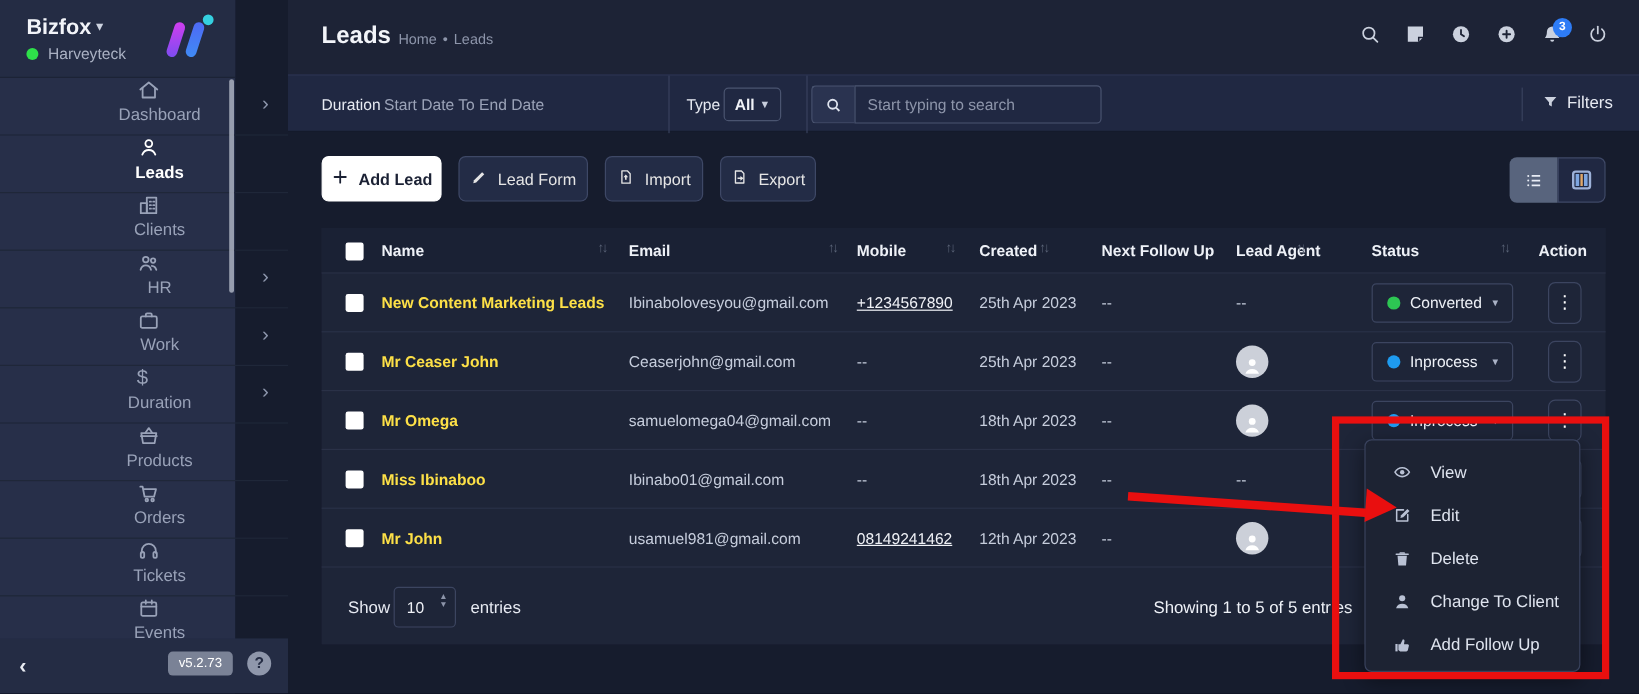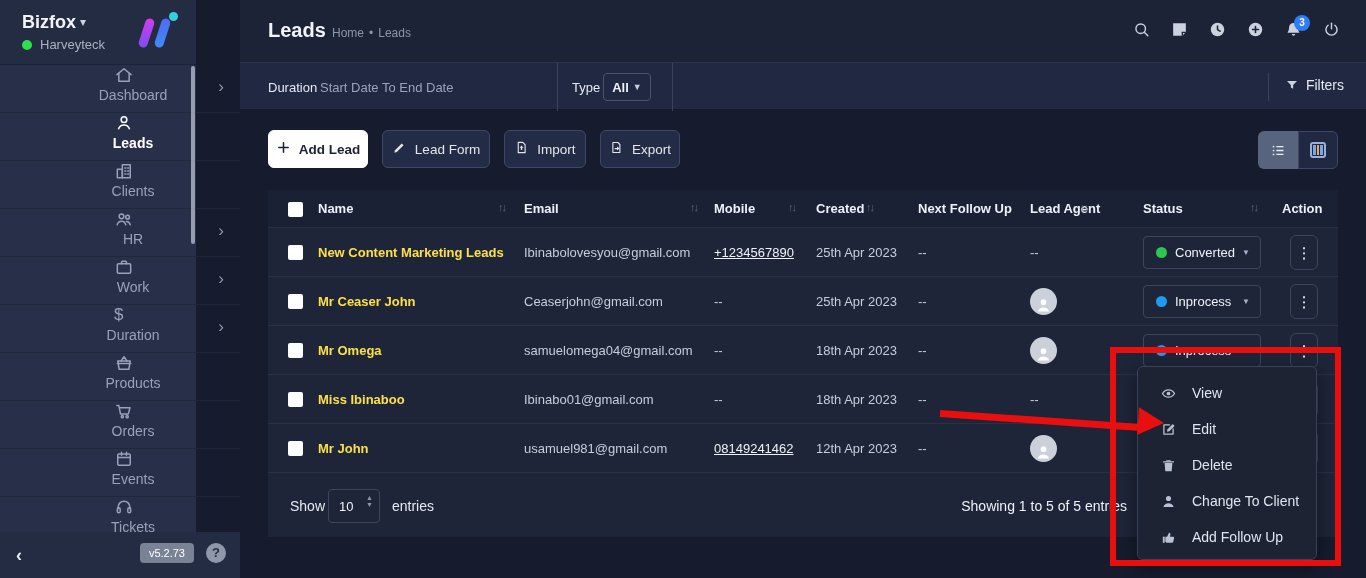--- a/index.html
+++ b/index.html
@@ -196,35 +196,35 @@
               <path d="M3.5 5.5h2.3l2 10h9.4l2-7.5H7"></path>
               <circle cx="10" cy="18.8" r="1.3"></circle>
               <circle cx="15.8" cy="18.8" r="1.3"></circle>
             </svg>
           </span>
           <span>Orders</span>
         </div>
         <div class="sb-item">
           <span class="ic ">
             <svg viewBox="0 0 24 24" fill="none" stroke="currentColor" stroke-width="1.8" stroke-linecap="round" stroke-linejoin="round">
-              <rect x="4.5" y="6" width="15" height="13.5" rx="1.5"></rect>
-              <path d="M4.5 10.2h15M9 4v3.4M15 4v3.4"></path>
-            </svg>
-          </span>
-          <span>Events</span>
-        </div>
-        <div class="sb-item">
-          <span class="ic ">
-            <svg viewBox="0 0 24 24" fill="none" stroke="currentColor" stroke-width="1.8" stroke-linecap="round" stroke-linejoin="round">
               <path d="M5 14v-2a7 7 0 0 1 14 0v2"></path>
               <rect x="4" y="13" width="3.4" height="6" rx="1.6"></rect>
               <rect x="16.6" y="13" width="3.4" height="6" rx="1.6"></rect>
             </svg>
           </span>
           <span>Tickets</span>
+        </div>
+        <div class="sb-item">
+          <span class="ic ">
+            <svg viewBox="0 0 24 24" fill="none" stroke="currentColor" stroke-width="1.8" stroke-linecap="round" stroke-linejoin="round">
+              <rect x="4.5" y="6" width="15" height="13.5" rx="1.5"></rect>
+              <path d="M4.5 10.2h15M9 4v3.4M15 4v3.4"></path>
+            </svg>
+          </span>
+          <span>Events</span>
         </div>
       </div>
     <div class="sb-scrollthumb"></div>
     <div class="sb-foot">
       <span class="collapse-chev">‹</span>
       <span class="version-badge">v5.2.73</span>
       <span class="help-circle">?</span>
     </div>
   </div>
 
@@ -277,20 +277,29 @@
   <div class="filterbar">
     <span class="fb-label" style="left:28px">Duration</span>
     <span class="fb-value" style="left:80px">Start Date To End Date</span>
     <span class="fb-divider" style="left:317px"></span>
     <span class="fb-label" style="left:332px">Type</span>
     <span class="type-box">
         <span>All</span>
         <span class="caret">▼</span>
       </span>
     <span class="fb-divider" style="left:432px"></span>
+    <span class="search-group">
+      <span class="search-iconbox">
+          <svg viewBox="0 0 24 24" fill="none" stroke="currentColor" stroke-width="2.4">
+            <circle cx="11" cy="11" r="6"></circle>
+            <path d="M15.5 15.5 20 20"></path>
+          </svg>
+        </span>
+      <input class="search-input" placeholder="Start typing to search" style="">
+    </span>
     <span class="fb-divider" style="left:1028px; top:10px; height:28px"></span>
     <span class="filters-btn">
       <svg viewBox="0 0 24 24">
           <path fill="currentColor" d="M3.5 5h17l-6.5 7.2v6.3l-4-2.2v-4.1z"></path>
         </svg>
       <span>Filters</span>
     </span>
   </div>
 
   <div id="toolbar">

